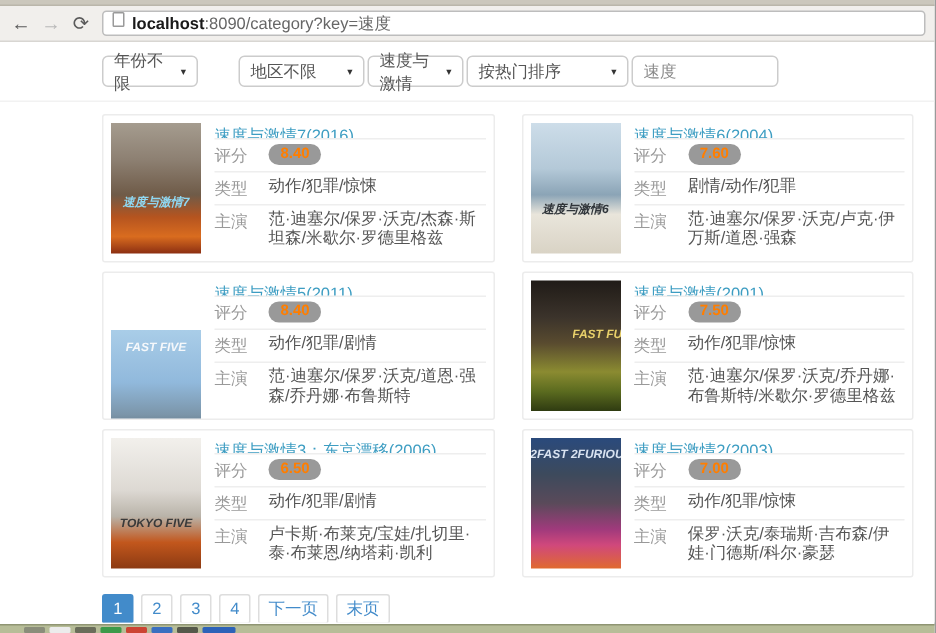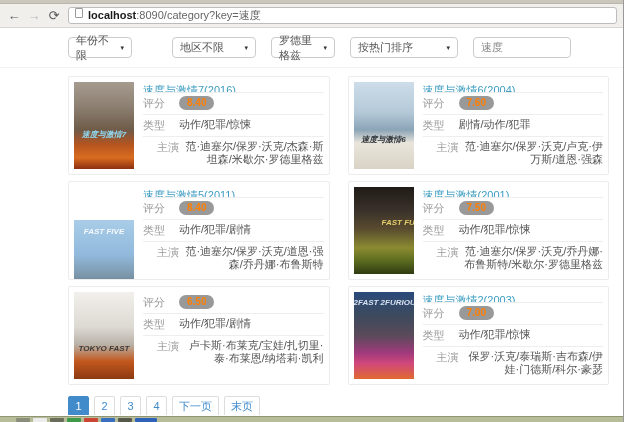--- a/index.html
+++ b/index.html
@@ -18,21 +18,21 @@
   .urlbar { flex:1; height:17px; background:#fff; border:1px solid #bdbdbd;
     border-radius:3px; display:flex; align-items:flex-start; padding:0 6px; margin-left:2px; }
   .pageicon { width:8px; height:10px; border:1px solid #9a9a9a; border-radius:1px;
     margin-right:5px; background:#fff; flex-shrink:0; }
   .url { font-size:11px; color:#666; white-space:nowrap; }
   .url b { color:#1a1a1a; }
 
   
   .page { height:387px; background:#fff; overflow:hidden; }
 
-  .filters { display:flex; align-items:center; gap:15px; padding:9px 0 9px 68px;
+  .filters { display:flex; align-items:center; gap:2px; padding:9px 0 9px 68px;
     border-bottom:1px solid #f2f2f2; }
   .sel { height:21px; border:1px solid #ccc; border-radius:4px; background:#fff;
     display:flex; align-items:center; justify-content:space-between;
     padding:0 7px; font-size:11px; color:#555; cursor:pointer; }
   .sel .caret { font-size:7px; color:#333; margin-left:8px; }
   .w1 { width:64px; } .w2 { width:84px;margin-left:25px; } .w3 { width:64px; } .w4 { width:108px; }
   .search { width:98px; height:21px; border:1px solid #ccc; border-radius:4px;
     font-size:11px; color:#8a8a8a; padding:0 7px; outline:none;
     font-family:"Liberation Sans","DejaVu Sans",sans-serif; }
 
@@ -55,21 +55,21 @@
   .p4 .cap { top:36%; color:#e8d06a;margin-left:28px; }
   .p5 { background:linear-gradient(180deg,#f2f0ec 0%,#ddd9d3 40%,#b9b3a9 60%,#c2571d 80%,#8c3a12 100%); }
   .p5 .cap { top:60%; color:#3a3a3a; }
   .p6 { background:linear-gradient(180deg,#2a4a7c 0%,#3d4a5c 28%,#5a4a5a 50%,#a03a7c 70%,#d0487c 82%,#e06a30 100%); }
   .p6 .cap { top:7%; color:#d8e2f0; }
 
   .info { flex:1; margin-left:9px; min-width:0; font-size:11px; display:flex; flex-direction:column; }
   .title { color:#3d9dc2; padding:1px 0 4px; border-bottom:1px solid #eee;
     white-space:nowrap; overflow:hidden; cursor:pointer; }
   .row { display:flex; align-items:flex-start; padding:3px 0; border-bottom:1px solid #eee; }
-  .row:last-child { border-bottom:none;text-align:right; }
+  .row:last-child { border-bottom:none; }
   .lbl { width:36px; color:#999; flex-shrink:0; }
   .val { color:#555; line-height:13px; }
   .badge { background:#999; color:#ff7e00; font-weight:bold; font-size:10px;
     border-radius:8px; padding:1px 8px; line-height:12px; display:inline-block; }
 
   .pagination { display:flex; gap:5px; margin:11px 0 0 68px; }
   .pg { min-width:21px; height:20px; line-height:18px; text-align:center; font-size:11px;
     color:#428bca; background:#fff; border:1px solid #ddd; border-radius:2px;
     padding:0 6px; cursor:pointer; }
   .pg.active { background:#428bca; border-color:#428bca; color:#fff; }
@@ -105,21 +105,21 @@
     <div class="filters">
       <div class="sel w1">
         <span>年份不限</span>
         <span class="caret">▾</span>
       </div>
       <div class="sel w2">
         <span>地区不限</span>
         <span class="caret">▾</span>
       </div>
       <div class="sel w3">
-        <span>罗德里格兹</span>
+        <span>速度与激情</span>
         <span class="caret">▾</span>
       </div>
       <div class="sel w4">
         <span>按热门排序</span>
         <span class="caret">▾</span>
       </div>
       <input class="search" value="速度" style="">
     </div>
 
     <div class="grid">
@@ -203,23 +203,24 @@
           </div>
           <div class="row">
             <span class="lbl">主演</span>
             <span class="val">范·迪塞尔/保罗·沃克/乔丹娜·布鲁斯特/米歇尔·罗德里格兹</span>
           </div>
         </div>
       </div>
 
       <div class="card">
         <div class="poster p5">
-            <span class="cap">TOKYO FAST</span>
-          </div>
-        <div class="info">
+            <span class="cap">TOKYO FIVE</span>
+          </div>
+        <div class="info">
+          <div class="title">速度与激情3：东京漂移(2006)</div>
           <div class="row">
             <span class="lbl">评分</span>
             <span class="badge">6.50</span>
           </div>
           <div class="row">
             <span class="lbl">类型</span>
             <span class="val">动作/犯罪/剧情</span>
           </div>
           <div class="row">
             <span class="lbl">主演</span>

